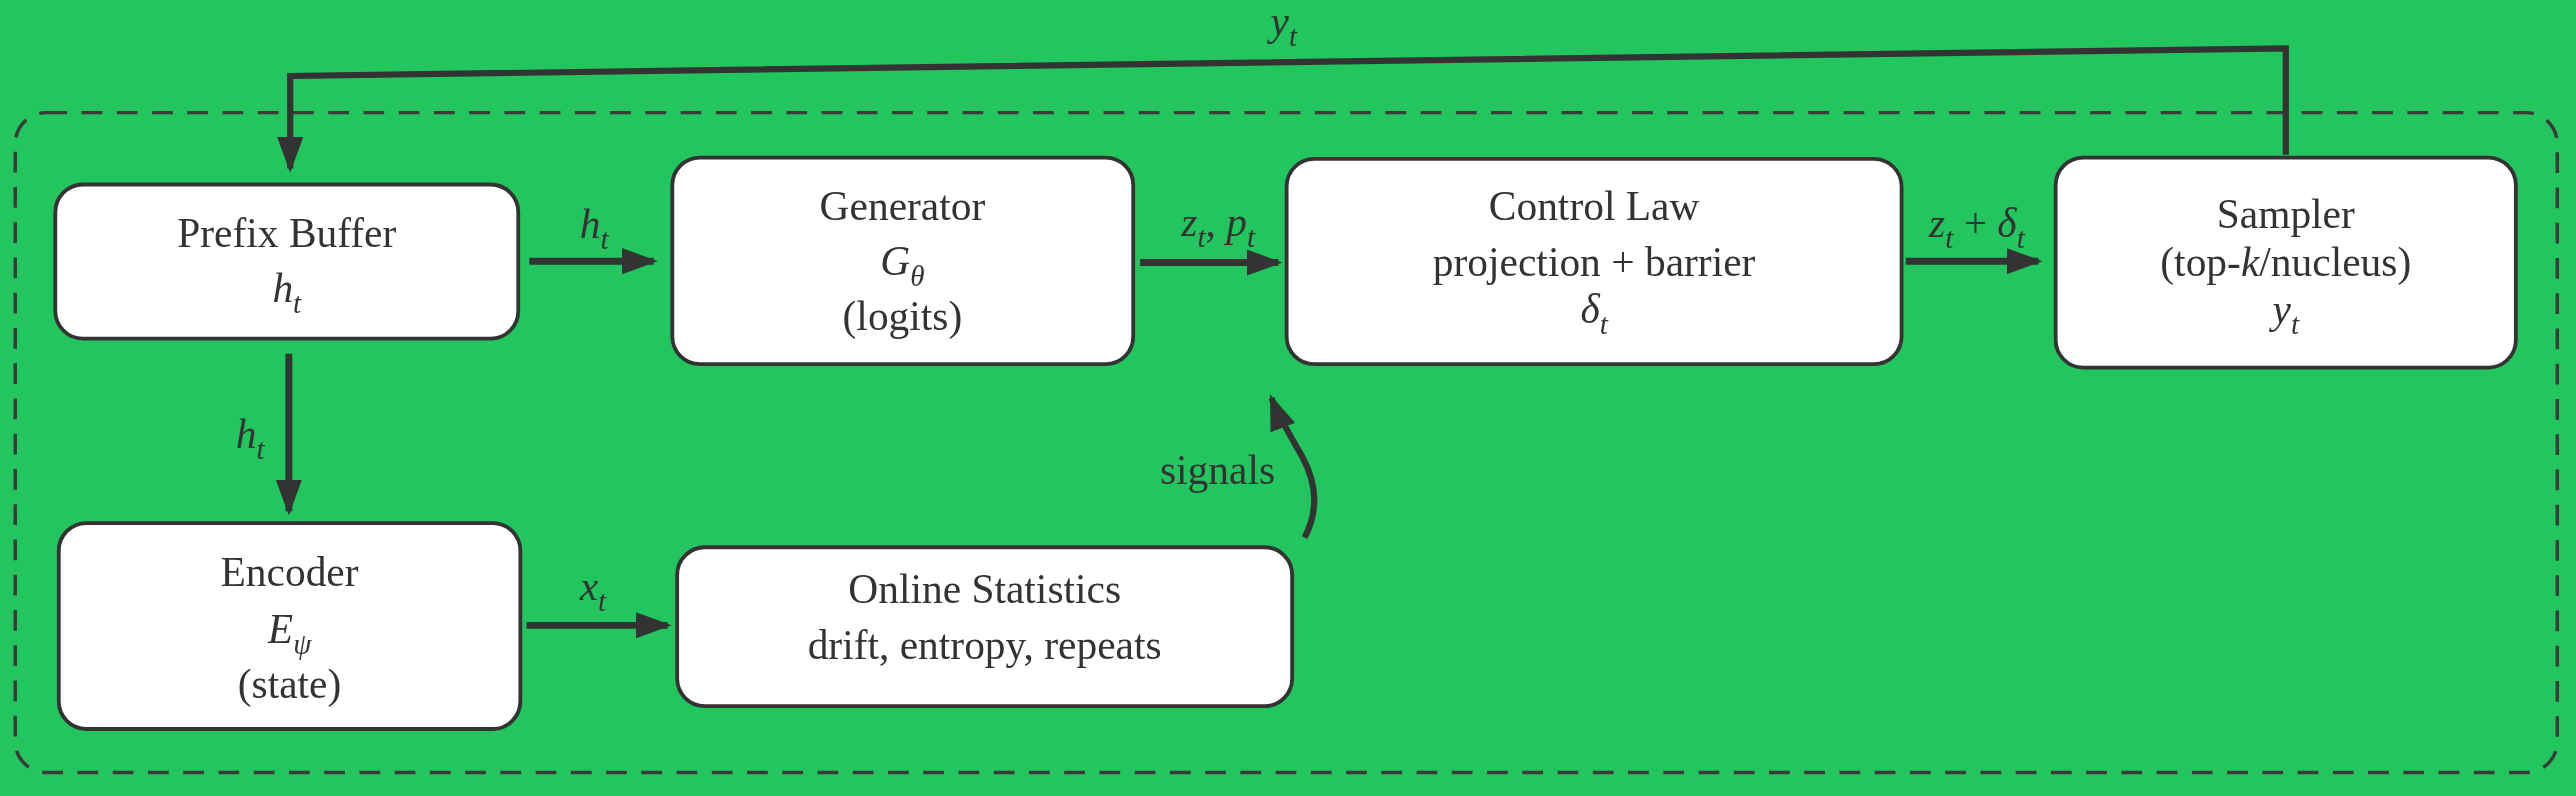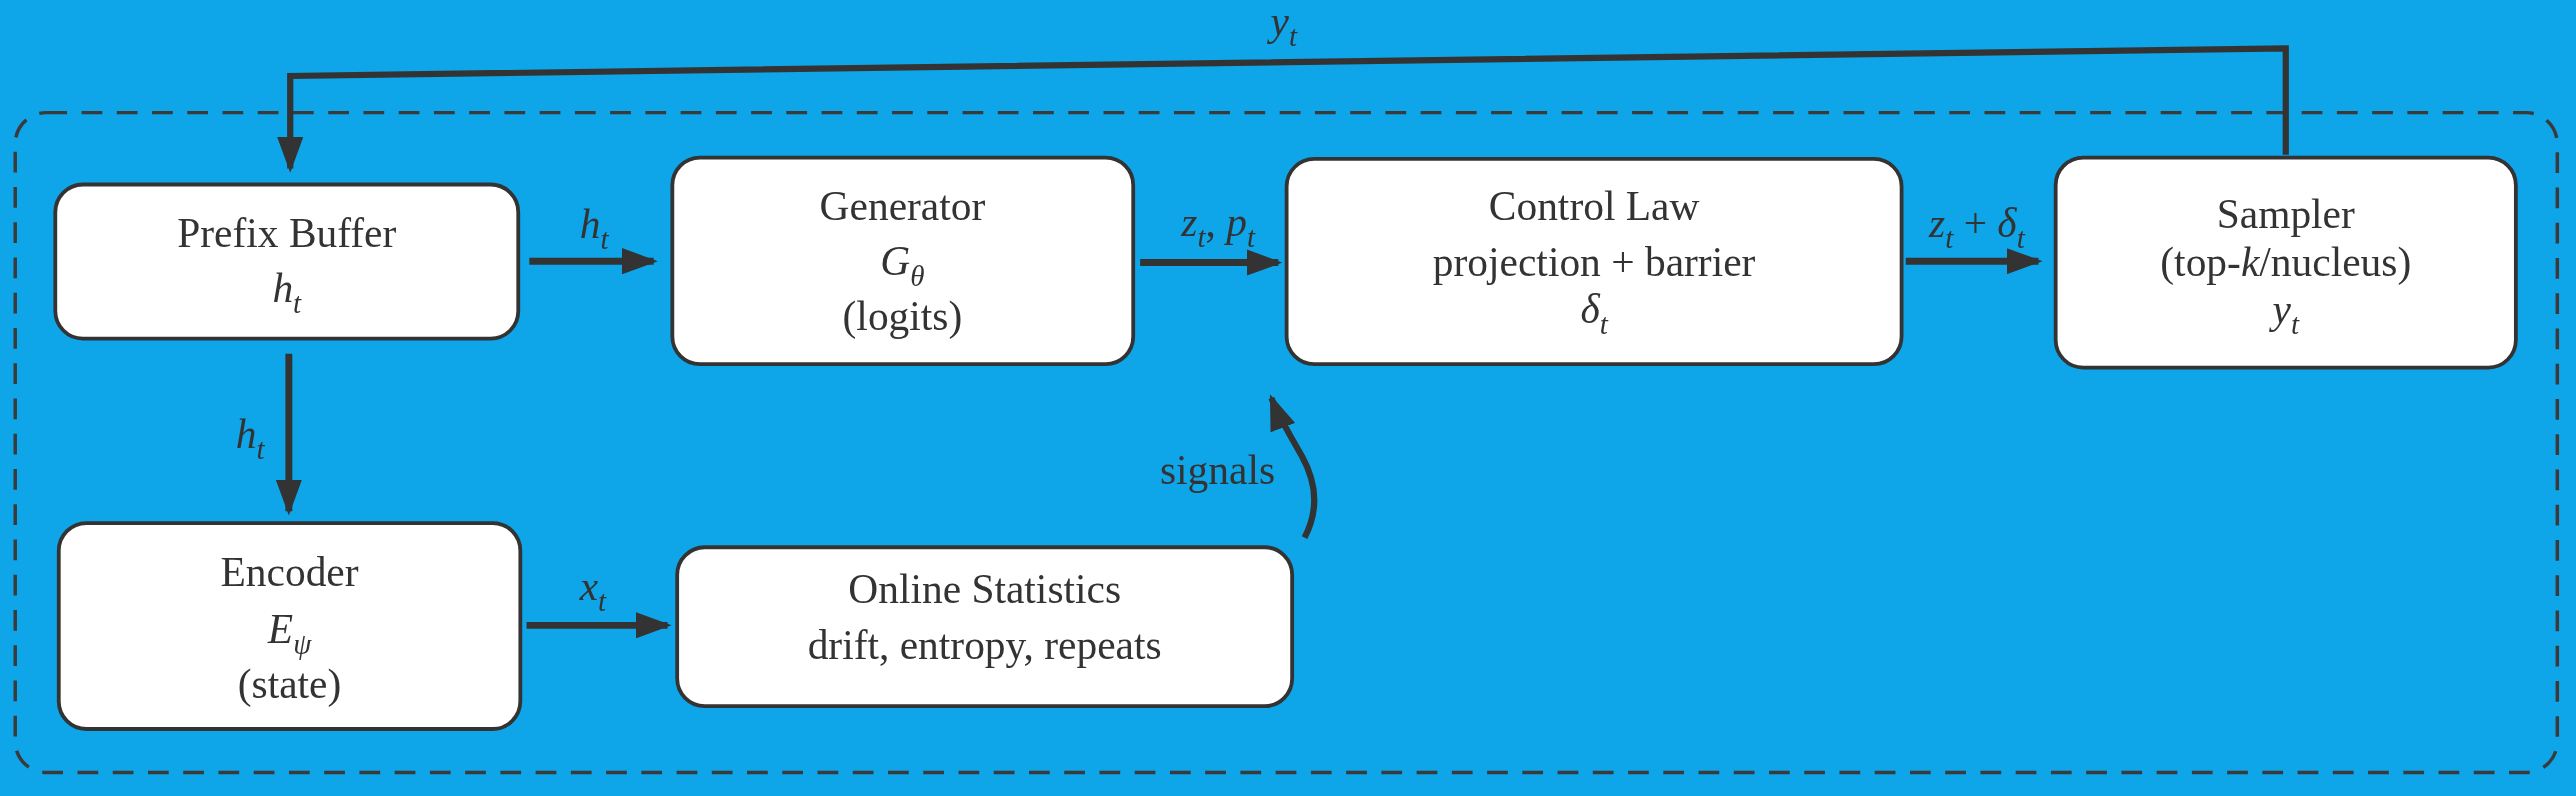--- a/index.html
+++ b/index.html
@@ -4,21 +4,21 @@
 <style>
   html, body {
     margin: 0;
     padding: 0;
     background: #ffffff;
   }
   .stage {
     position: relative;
     width: 2576px;
     height: 796px;
-    background: #0ea5e9;
+    background: #22c55e;
     overflow: hidden;
   }
   svg { display: block; }
   .box {
     fill: #ffffff;
     stroke: #333333;
     stroke-width: 5.5;
   }
   .boundary {
     fill: none;

